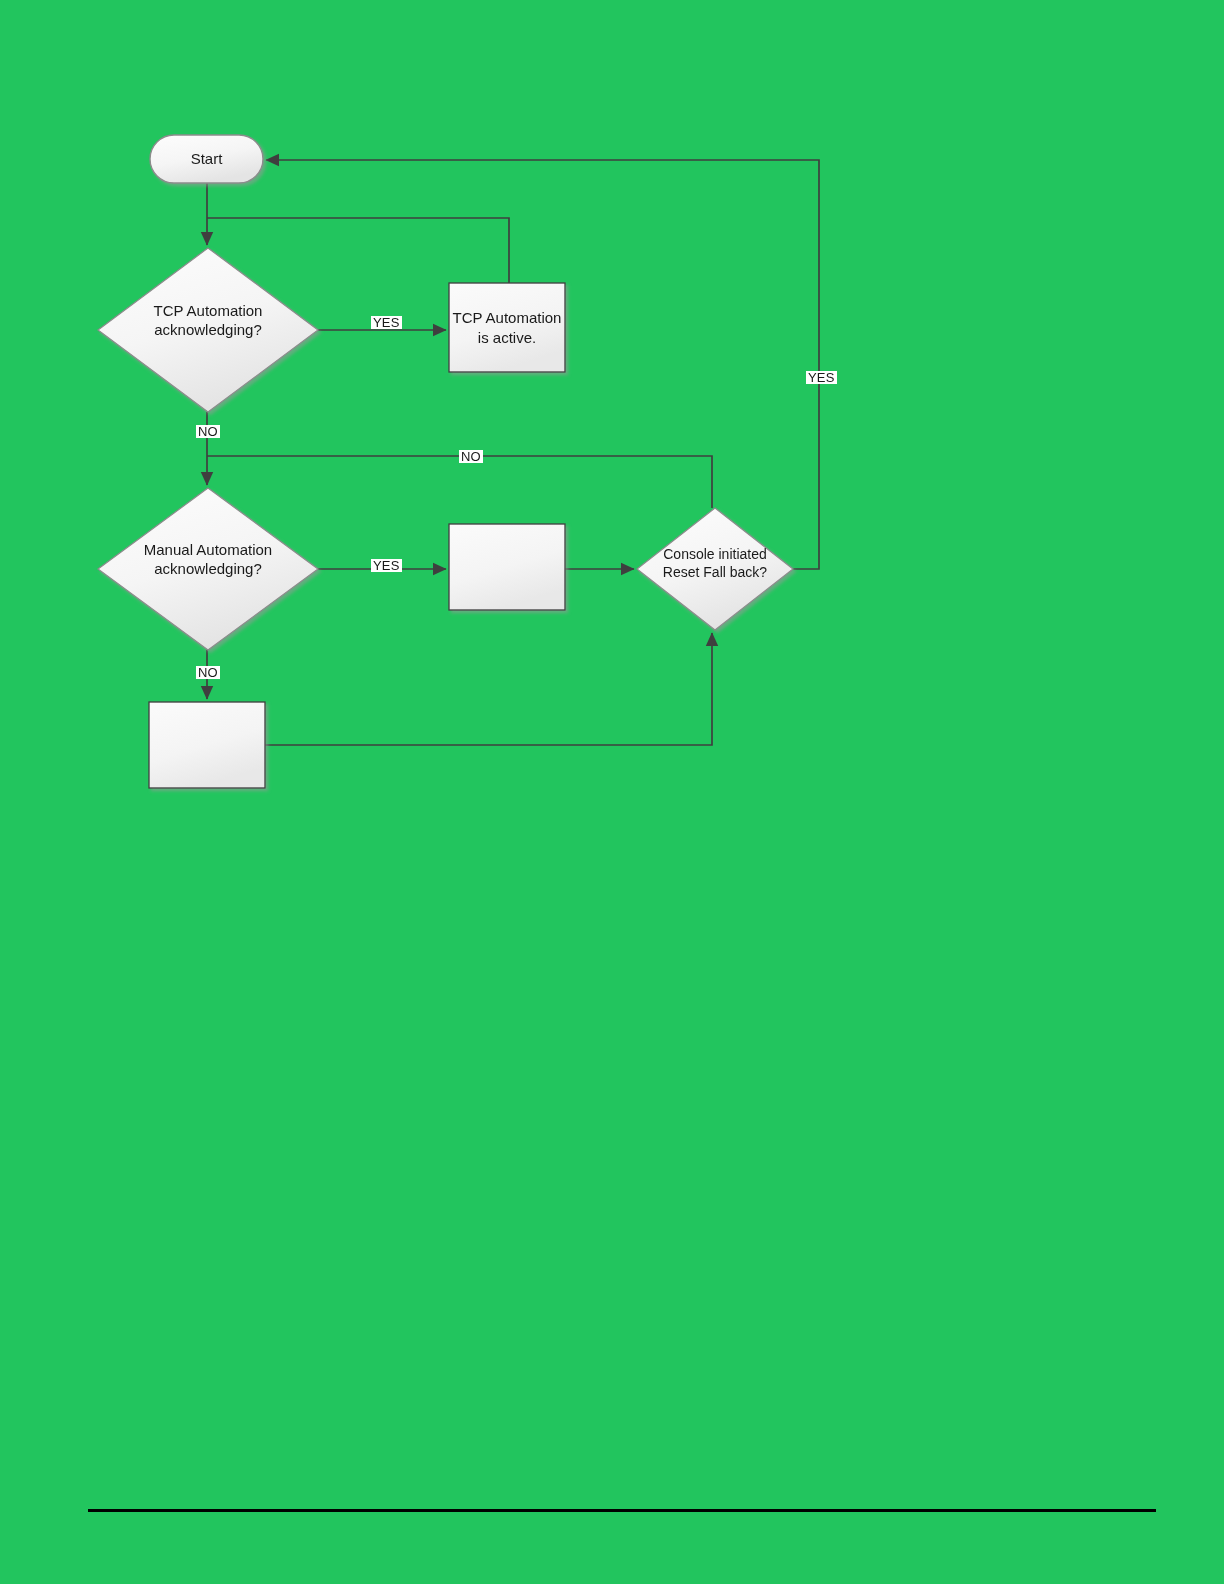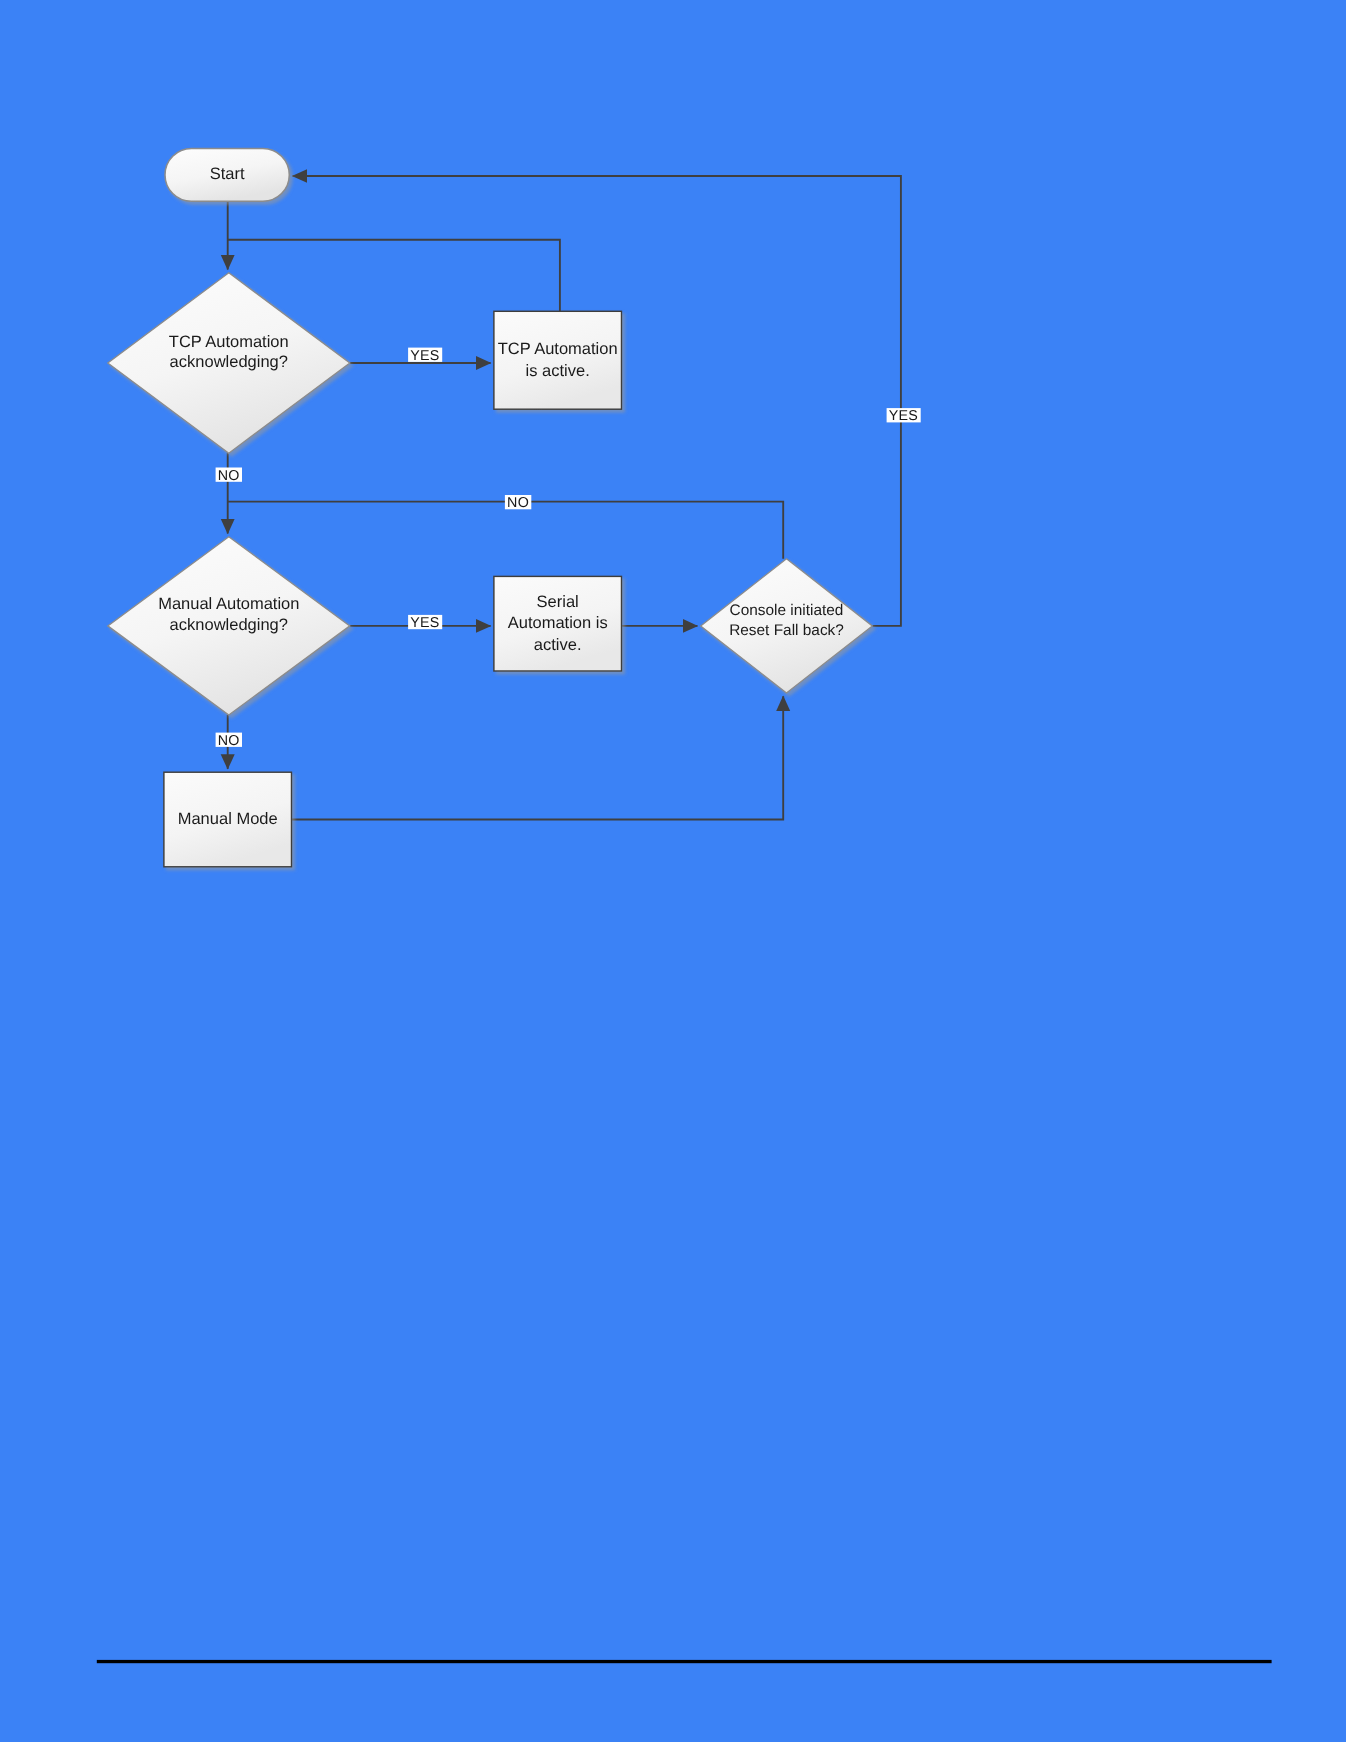--- a/index.html
+++ b/index.html
@@ -12,21 +12,21 @@
     width: 1224px;
     height: 1584px;
     font-family: "Liberation Sans", sans-serif;
     position: relative;
     overflow: hidden;
   }
   #page {
     position: relative;
     width: 1224px;
     height: 1584px;
-    background: #3b82f6;
+    background: #22c55e;
   }
   #flow-svg {
     position: absolute;
     left: 0;
     top: 0;
     width: 1224px;
     height: 1584px;
   }
   .node-label {
     position: absolute;
@@ -138,28 +138,24 @@
 
   <div class="node-label" style="left:113px; top:296px; width:190px; height:48px;">TCP Automation
 acknowledging?</div>
 
   <div class="node-label" style="left:449px; top:283px; width:116px; height:89px;">TCP Automation
 is active.</div>
 
   <div class="node-label" style="left:113px; top:535px; width:190px; height:48px;">Manual Automation
 acknowledging?</div>
 
-  <div class="node-label" style="left:449px; top:524px; width:116px; height:86px;">Serial
-Automation is
-active.</div>
 
   <div class="node-label" style="left:640px; top:540px; width:150px; height:48px; font-size:14px;">Console initiated
 Reset Fall back?</div>
 
-  <div class="node-label" style="left:149px; top:702px; width:116px; height:86px;">Manual Mode</div>
 
   <div class="edge-label" style="left:371px; top:316px;">YES</div>
 
   <div class="edge-label" style="left:196px; top:425px;">NO</div>
 
   <div class="edge-label" style="left:459px; top:450px;">NO</div>
 
   <div class="edge-label" style="left:371px; top:559px;">YES</div>
 
   <div class="edge-label" style="left:196px; top:666px;">NO</div>

